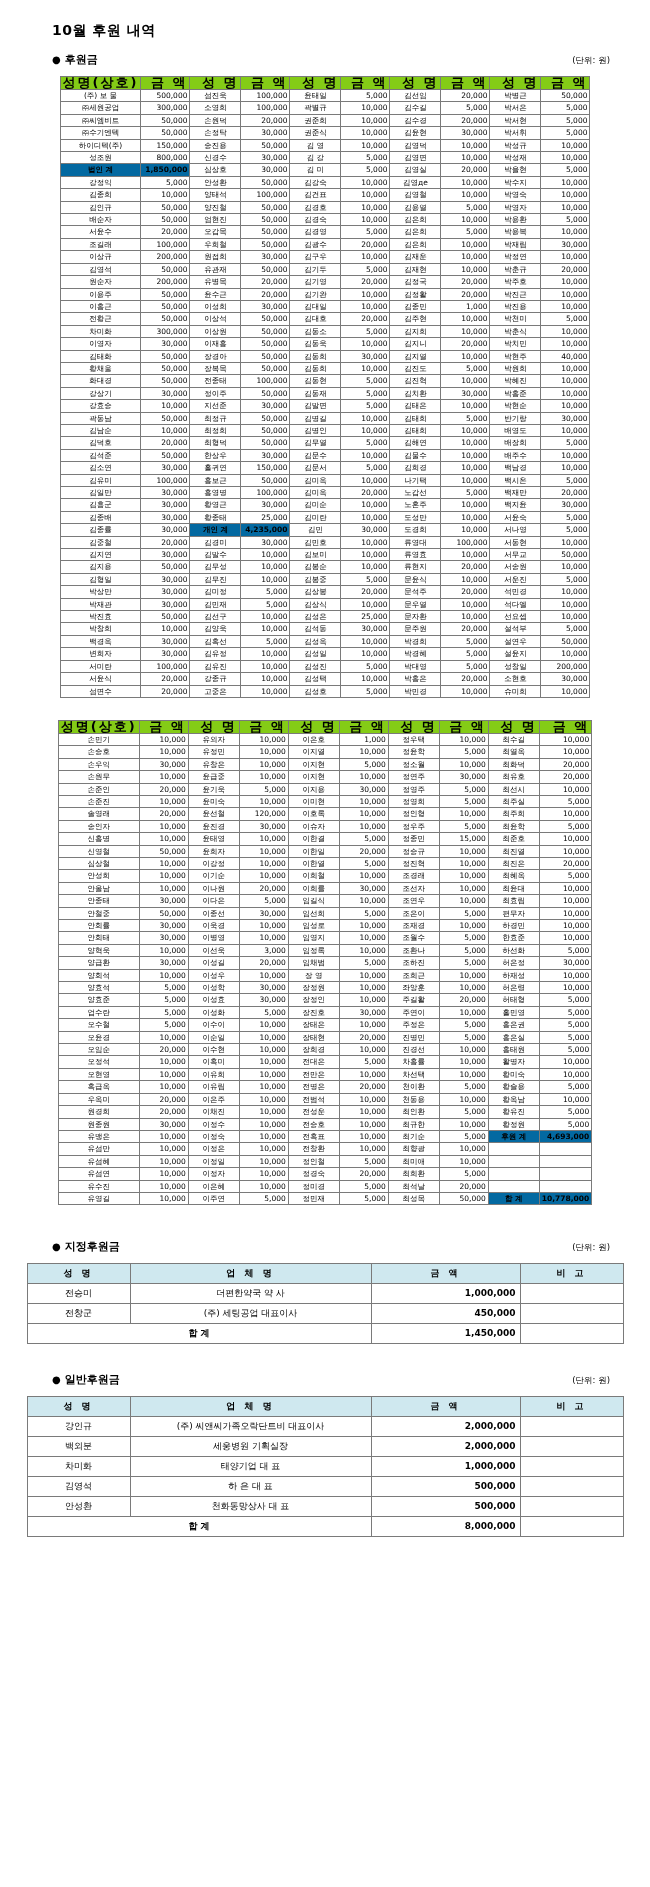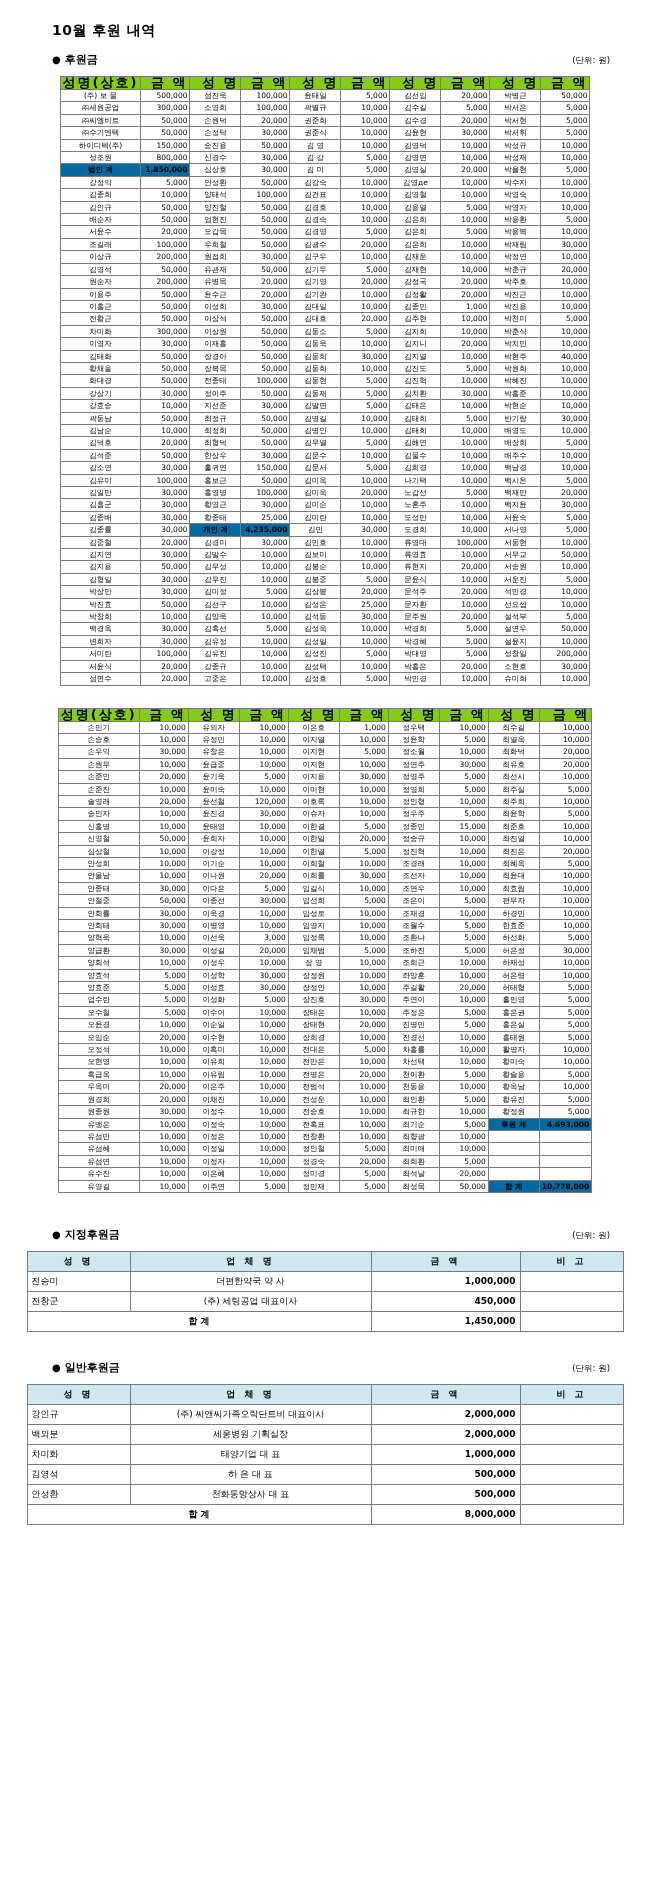--- a/index.html
+++ b/index.html
@@ -50,21 +50,21 @@
   .gap-lg{height:26px;}
   
   .tbl2{
     margin:0 auto;border:1px solid #000;font-size:9px;
   }
   .tbl2 td,.tbl2 th{
     border:0.5px solid #7a7a7a;height:19px;line-height:19px;padding:0 4px;
     white-space:nowrap;
   }
   .tbl2 th{background:#cfe8ef;font-weight:bold;text-align:center;letter-spacing:3px;}
-  .t2-name{width:94px;text-align:left;}
+  .t2-name{width:94px;text-align:center;}
   .t2-org{width:232px;text-align:center;}
   .t2-amt{width:140px;text-align:right;padding-right:8px;font-weight:bold;}
   .t2-note{width:94px;margin-left:8px;}
   .t2-total td{font-weight:bold;text-align:center;}
   .t2-total td.amt{text-align:right;}
 </style>
 </head>
 <body>
 
 <div class="page">
@@ -578,20 +578,32 @@
           <tr>
             <td class="nm">박상만</td>
             <td class="am">30,000</td>
             <td class="nm">김미정</td>
             <td class="am">5,000</td>
             <td class="nm">김상봉</td>
             <td class="am">20,000</td>
             <td class="nm">문석주</td>
             <td class="am">20,000</td>
             <td class="nm">석민경</td>
+            <td class="am">10,000</td>
+          </tr>
+          <tr>
+            <td class="nm">박재관</td>
+            <td class="am">30,000</td>
+            <td class="nm">김민재</td>
+            <td class="am">5,000</td>
+            <td class="nm">김상식</td>
+            <td class="am">10,000</td>
+            <td class="nm">문우열</td>
+            <td class="am">10,000</td>
+            <td class="nm">석다엘</td>
             <td class="am">10,000</td>
           </tr>
           <tr>
             <td class="nm">박진효</td>
             <td class="am">50,000</td>
             <td class="nm">김선구</td>
             <td class="am">10,000</td>
             <td class="nm">김성은</td>
             <td class="am">25,000</td>
             <td class="nm">문자환</td>

